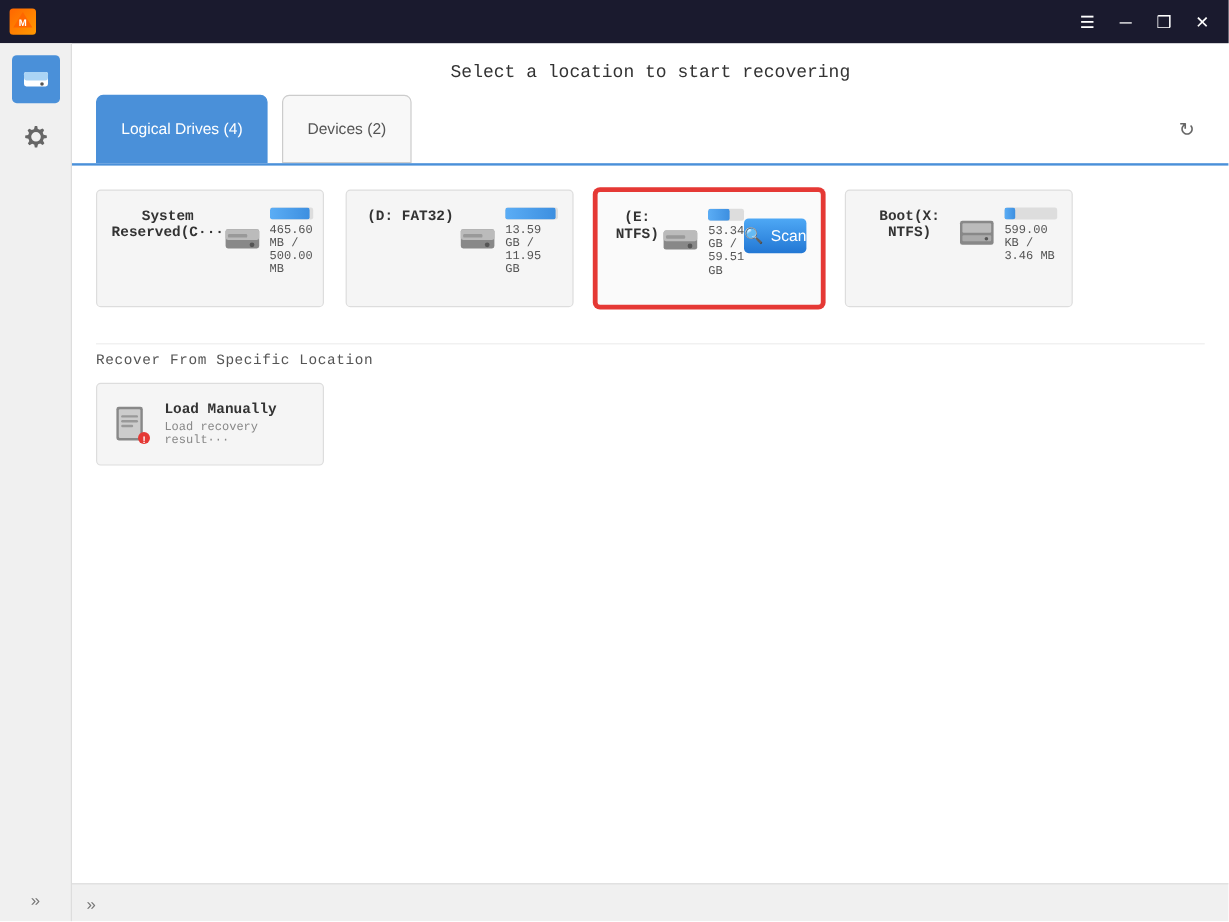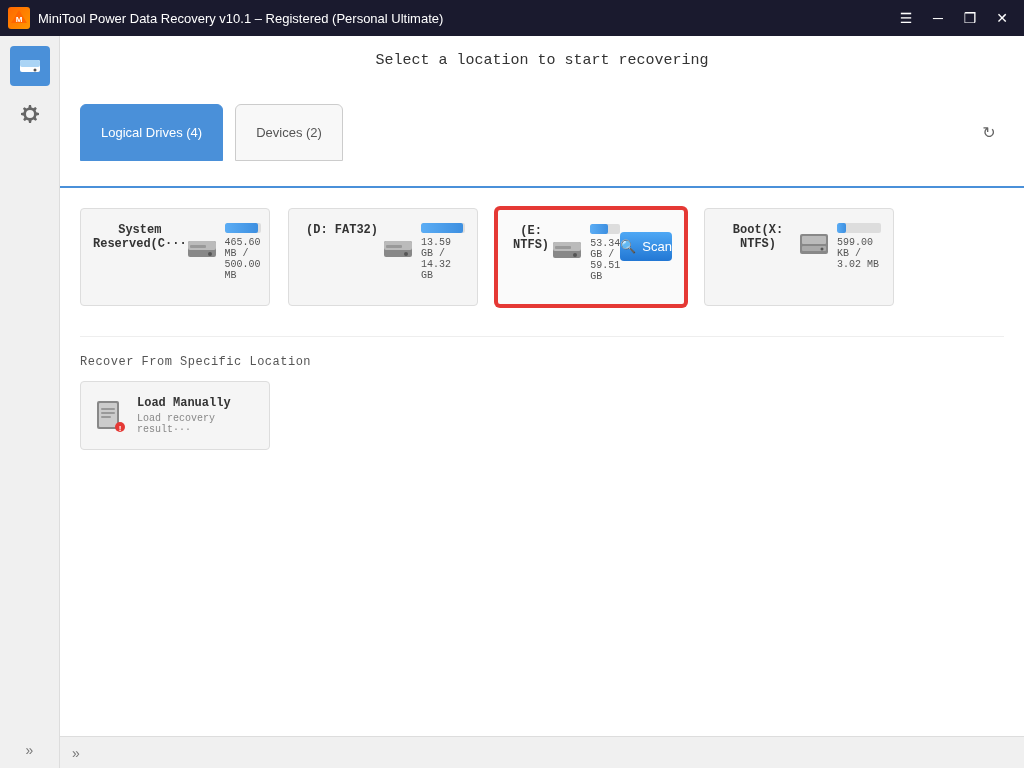--- a/index.html
+++ b/index.html
@@ -98,21 +98,20 @@
       margin-top: auto;
       margin-bottom: 10px;
     }
 
     
     .content {
       flex: 1;
       display: flex;
       flex-direction: column;
       overflow: hidden;
-      gap: 25px;
     }
 
     
     .page-header {
       text-align: center;
       padding: 16px 0 10px;
       font-size: 15px;
       color: #333;
       font-family: 'Courier New', monospace;
       flex-shrink: 0;
@@ -253,21 +252,21 @@
       font-size: 13px;
       display: flex;
       align-items: center;
       justify-content: center;
       gap: 6px;
     }
 
     
     .recover-section {
       border-top: 1px solid #eee;
-      padding-top: 18px;
+      padding-top: 6px;
     }
     .recover-title {
       font-size: 12px;
       color: #555;
       font-family: 'Courier New', monospace;
       margin-bottom: 12px;
       letter-spacing: 0.5px;
     }
 
     .load-card {
@@ -327,21 +326,20 @@
 <body>
 
 <div class="titlebar">
   <div class="titlebar-left">
     <div class="app-icon">
       <svg width="18" height="18" viewBox="0 0 18 18">
         <polygon points="9,1 17,14 1,14" fill="#ff6600"></polygon>
         <text x="9" y="13" text-anchor="middle" font-size="8" fill="white" font-weight="bold">M</text>
       </svg>
     </div>
-    <span>MiniTool Power Data Recovery v10.1 – Registered (Personal Ultimate)</span>
   </div>
   <div class="titlebar-controls">
     <button class="titlebar-btn">☰</button>
     <button class="titlebar-btn">─</button>
     <button class="titlebar-btn">❒</button>
     <button class="titlebar-btn close">✕</button>
   </div>
 </div>
 
 <div class="app-body">
@@ -413,21 +411,21 @@
                 <rect x="1" y="4" width="28" height="16" rx="2" fill="#888"></rect>
                 <rect x="1" y="4" width="28" height="9" rx="2" fill="#bbb"></rect>
                 <circle cx="23" cy="17" r="2" fill="#555"></circle>
                 <rect x="3" y="8" width="16" height="3" rx="1" fill="#999"></rect>
               </svg>
             </div>
             <div class="drive-info">
               <div class="progress-bar-bg">
                 <div class="progress-bar-fill" style="width:95%"></div>
               </div>
-              <div class="drive-size-text">13.59 GB / 14.32 GB</div>
+              <div class="drive-size-text">13.59 GB / 11.95 GB</div>
             </div>
           </div>
         </div>
 
         <div class="drive-card selected">
           <div class="drive-title">(E: NTFS)</div>
           <div class="drive-icon-row">
             <div class="drive-hdd-icon">
               <svg width="30" height="24" viewBox="0 0 30 24">
                 <rect x="1" y="4" width="28" height="16" rx="2" fill="#888"></rect>
@@ -457,21 +455,21 @@
                 <rect x="1" y="2" width="28" height="20" rx="2" fill="#888"></rect>
                 <rect x="3" y="4" width="24" height="8" rx="1" fill="#bbb"></rect>
                 <rect x="3" y="14" width="24" height="5" rx="1" fill="#aaa"></rect>
                 <circle cx="23" cy="17" r="1.5" fill="#555"></circle>
               </svg>
             </div>
             <div class="drive-info">
               <div class="progress-bar-bg">
                 <div class="progress-bar-fill" style="width:20%"></div>
               </div>
-              <div class="drive-size-text">599.00 KB / 3.02 MB</div>
+              <div class="drive-size-text">599.00 KB / 3.46 MB</div>
             </div>
           </div>
         </div>
 
       </div>
 
       <div class="recover-section">
         <div class="recover-title">Recover From Specific Location</div>
         <div class="load-card">
           <div class="load-icon">

